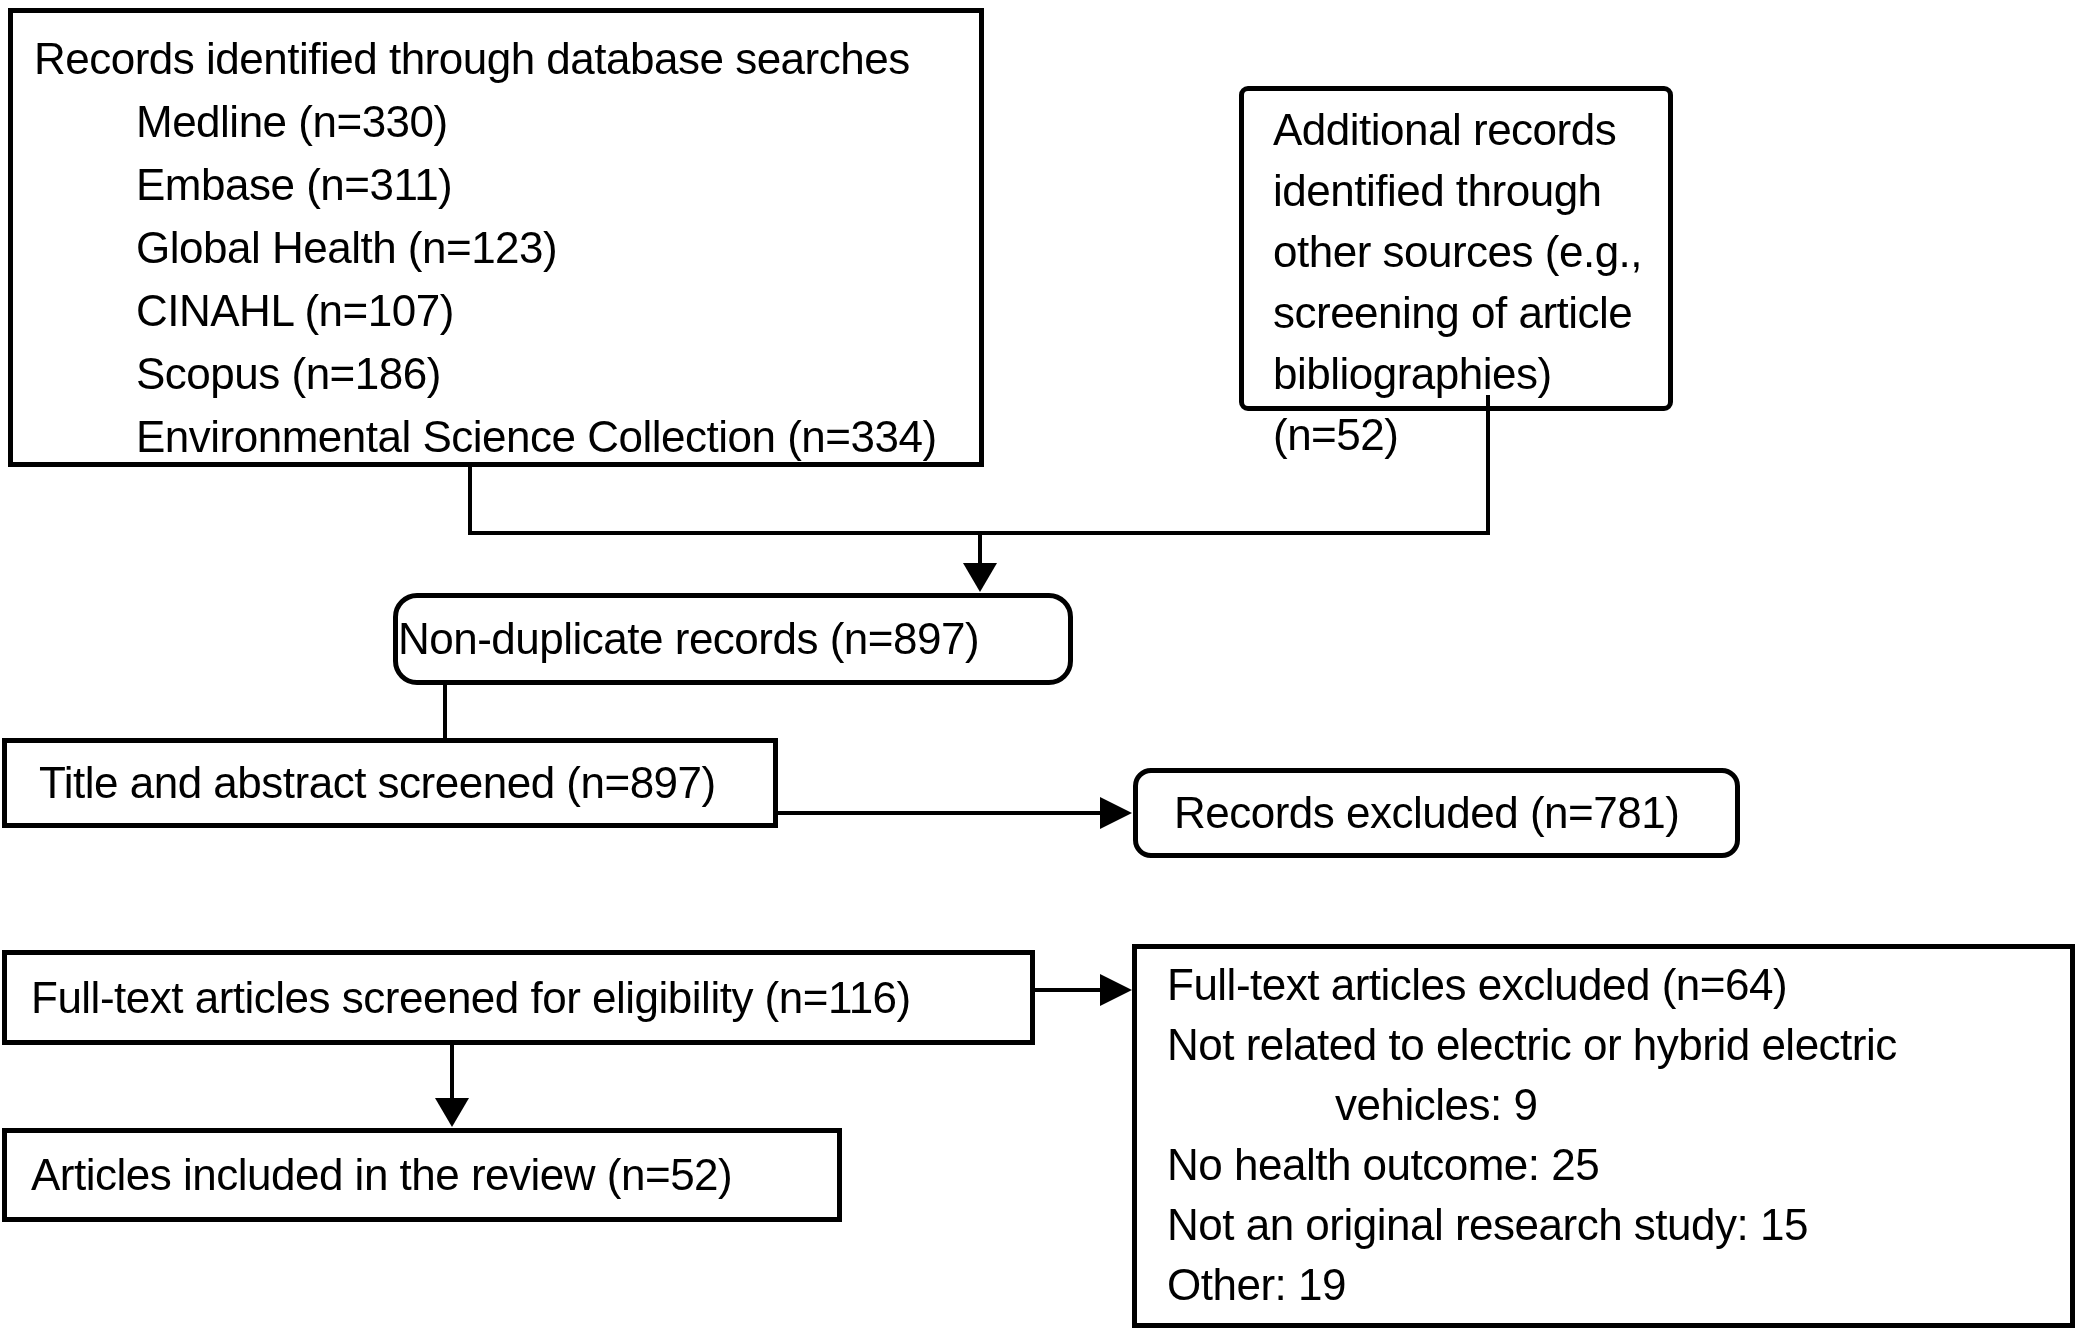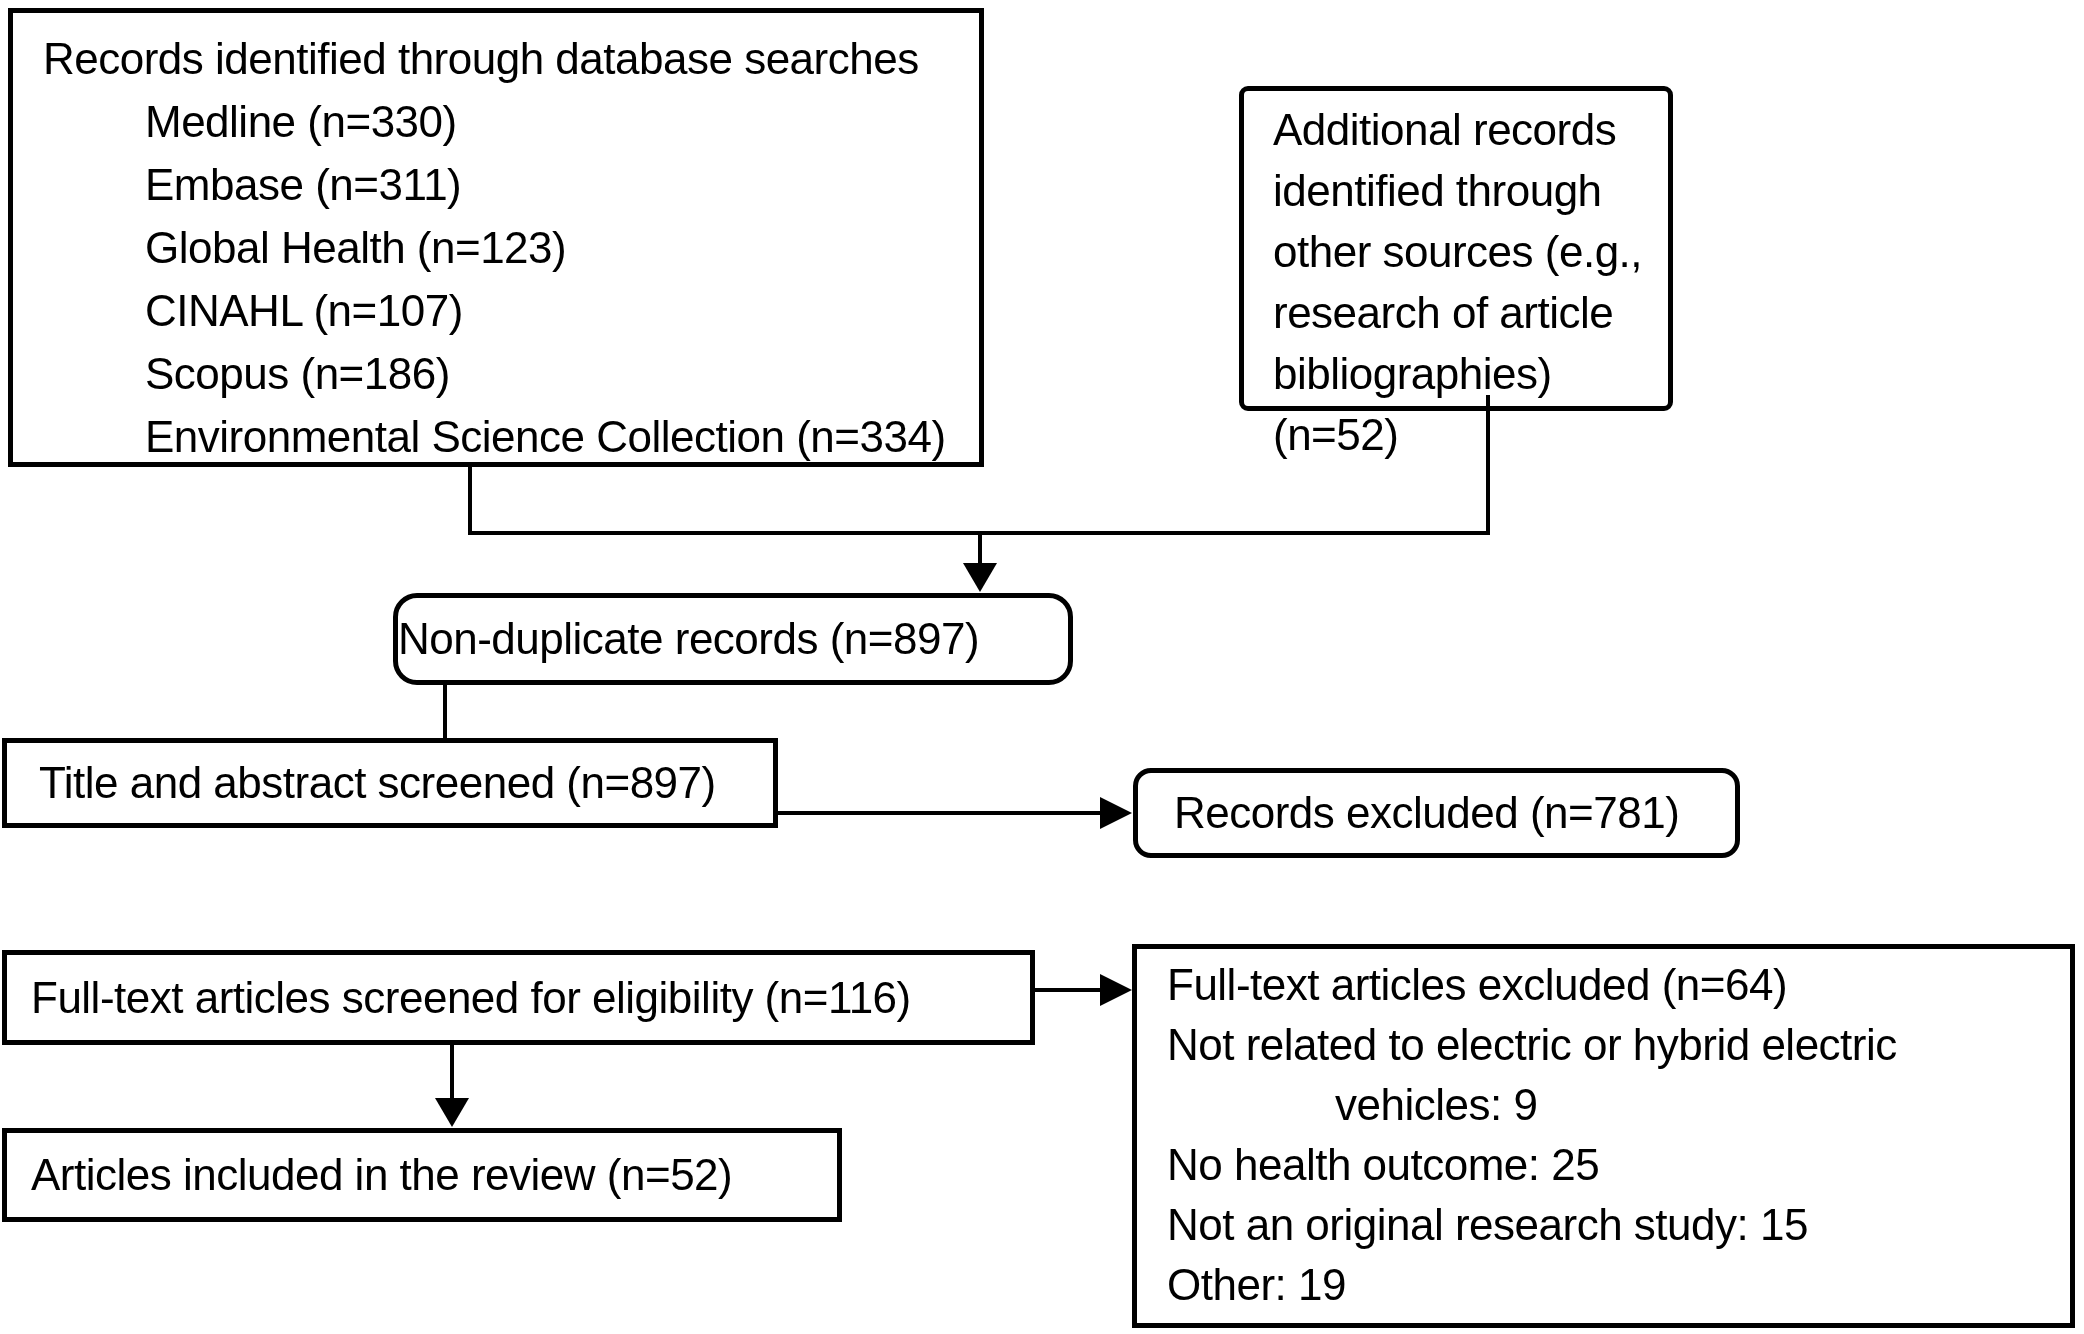--- a/index.html
+++ b/index.html
@@ -15,21 +15,21 @@
   }
   .box {
     position: absolute;
     border: 5px solid #000000;
     background: #ffffff;
     box-sizing: border-box;
     font-size: 44px;
     line-height: 63px;
   }
   
-  .db-box       { left: 8px;    top: 8px;    width: 976px; height: 459px; padding: 14px 10px 0 30px; }
+  .db-box       { left: 8px;    top: 8px;    width: 976px; height: 459px; padding: 14px 10px 0 21px; }
   .other-box    { left: 1239px; top: 86px;   width: 434px; height: 325px; padding: 8px 10px 0 29px;  line-height: 61px; border-radius: 9px; }
   .nondup-box   { left: 393px;  top: 593px;  width: 680px; height: 92px;  line-height: 82px; white-space: nowrap; border-radius: 24px; }
   .title-box    { left: 2px;    top: 738px;  width: 776px; height: 90px;  padding-left: 32px; line-height: 80px; white-space: nowrap; }
   .excl1-box    { left: 1133px; top: 768px;  width: 607px; height: 90px;  padding-left: 36px; line-height: 80px; white-space: nowrap; border-radius: 18px; }
   .fulltext-box { left: 2px;    top: 950px;  width: 1033px; height: 95px; padding-left: 24px; line-height: 85px; white-space: nowrap; }
   .excl2-box    { left: 1132px; top: 944px;  width: 943px; height: 384px; padding: 6px 10px 0 30px; line-height: 60px; }
   .included-box { left: 2px;    top: 1128px; width: 840px; height: 94px;  padding-left: 24px; line-height: 84px; white-space: nowrap; }
 
   .db-item { margin-left: 102px; white-space: nowrap; }
   .reason  { white-space: nowrap; }
@@ -78,21 +78,21 @@
     <div class="db-item">Global Health (n=123)</div>
     <div class="db-item">CINAHL (n=107)</div>
     <div class="db-item">Scopus (n=186)</div>
     <div class="db-item">Environmental Science Collection (n=334)</div>
   </div>
 
   <div class="box other-box">
     <div>Additional records</div>
     <div>identified through</div>
     <div>other sources (e.g.,</div>
-    <div>research of article</div>
+    <div>screening of article</div>
     <div>bibliographies) (n=52)</div>
   </div>
 
   <div class="line v1"></div>
   <div class="line v2"></div>
   <div class="line h1"></div>
   <div class="line a1-stem"></div>
   <div class="head-down a1-head"></div>
 
   <div class="box nondup-box">

